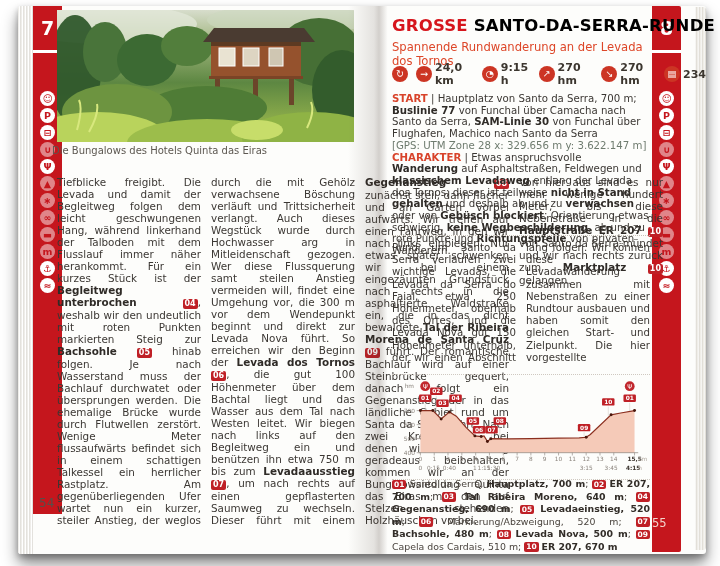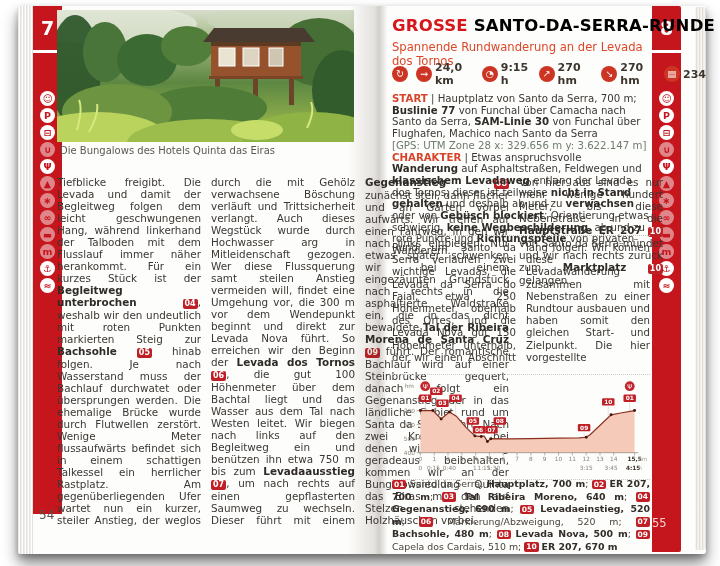--- a/index.html
+++ b/index.html
@@ -16,25 +16,25 @@
   
   .band{position:absolute;top:0;width:29px;background:#c5161d;color:#fff;}
   .band-l{left:15px;height:508px;}
   .band-r{left:634px;height:546px;border-radius:0 2px 2px 0;}
   .tab{height:44px;border-bottom:3px solid #ffffff;display:flex;align-items:center;justify-content:center;
        font-size:19px;font-weight:bold;}
   .icon-col{display:flex;flex-direction:column;align-items:center;gap:2px;margin-top:38px;}
   .fic{width:15px;height:15px;border-radius:50%;background:#ffffff;color:#c5161d;
        font-size:9.5px;line-height:15px;text-align:center;font-weight:bold;}
   .fic.off{opacity:.48;}
-  .pn-l{position:absolute;left:21px;top:502px;font-size:12px;color:#55504a;}
+  .pn-l{position:absolute;left:21px;top:490px;font-size:12px;color:#55504a;}
   .pn-r{position:absolute;left:0;right:0;top:510px;text-align:left;font-size:11.5px;color:#f3d4cc;}
   
   .photo{position:absolute;left:39px;top:4px;width:297px;height:132px;overflow:hidden;}
-  .caption{position:absolute;left:42px;top:139px;width:297px;font-size:10px;color:#5c5750;}
+  .caption{position:absolute;left:34px;top:139px;width:297px;font-size:10px;color:#5c5750;}
   .lbody{position:absolute;left:39px;top:170px;width:298px;height:350px;
          column-count:2;column-gap:10px;column-fill:auto;
          font-size:10.4px;line-height:12px;text-align:justify;color:#3b3733;hyphens:auto;}
   .lbody p{margin:0 0 10px 0;}
   
   .title{position:absolute;left:374px;top:10px;width:262px;font-size:16.5px;font-weight:bold;letter-spacing:.2px;white-space:nowrap;}
   .t1{color:#d6151c;} .t2{color:#000000;}
   .subtitle{position:absolute;left:374px;top:34px;width:262px;font-size:11.6px;color:#dd4628;}
   .stats{position:absolute;left:374px;top:55px;display:flex;align-items:center;gap:8px;}
   .stat{display:flex;align-items:center;gap:3px;font-size:11px;color:#3c362f;}

